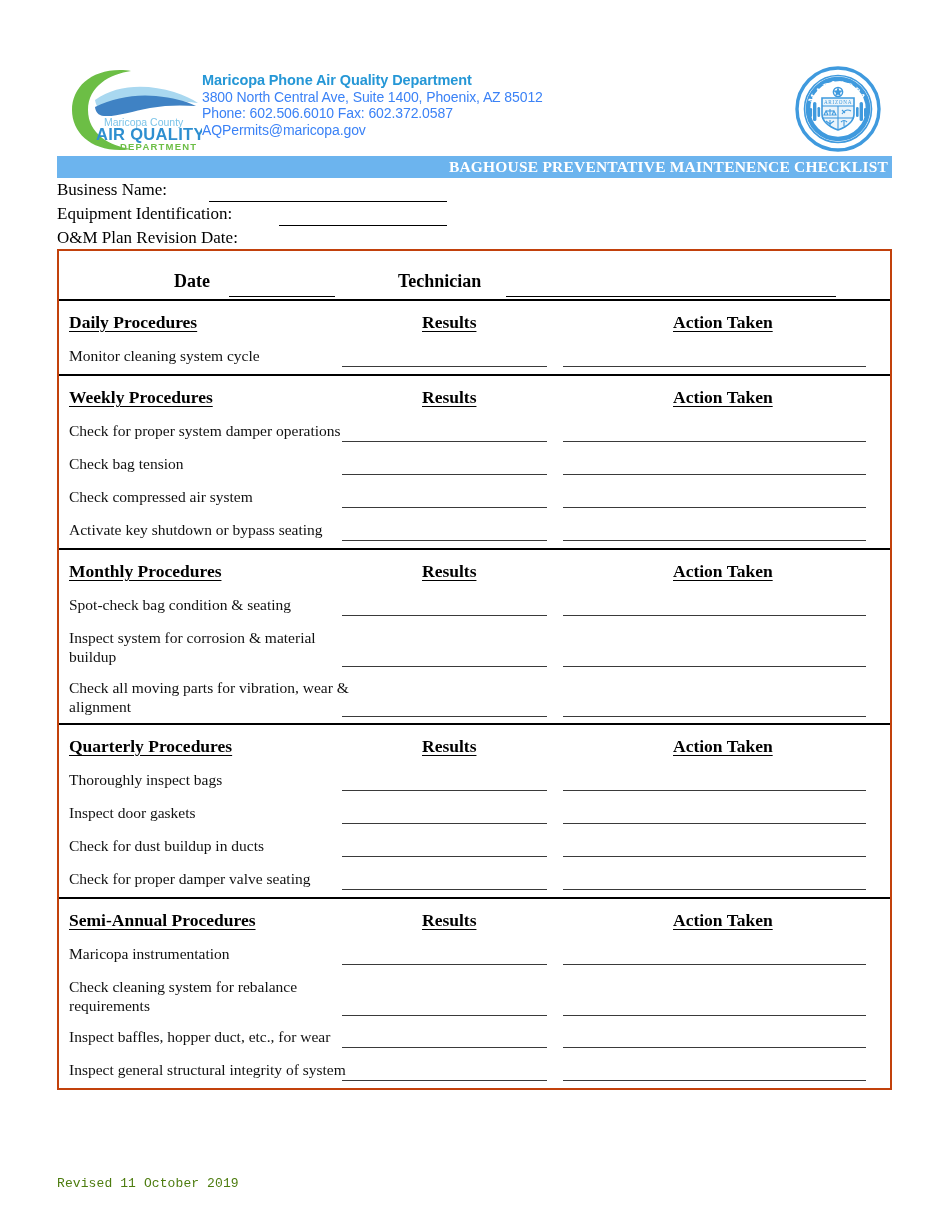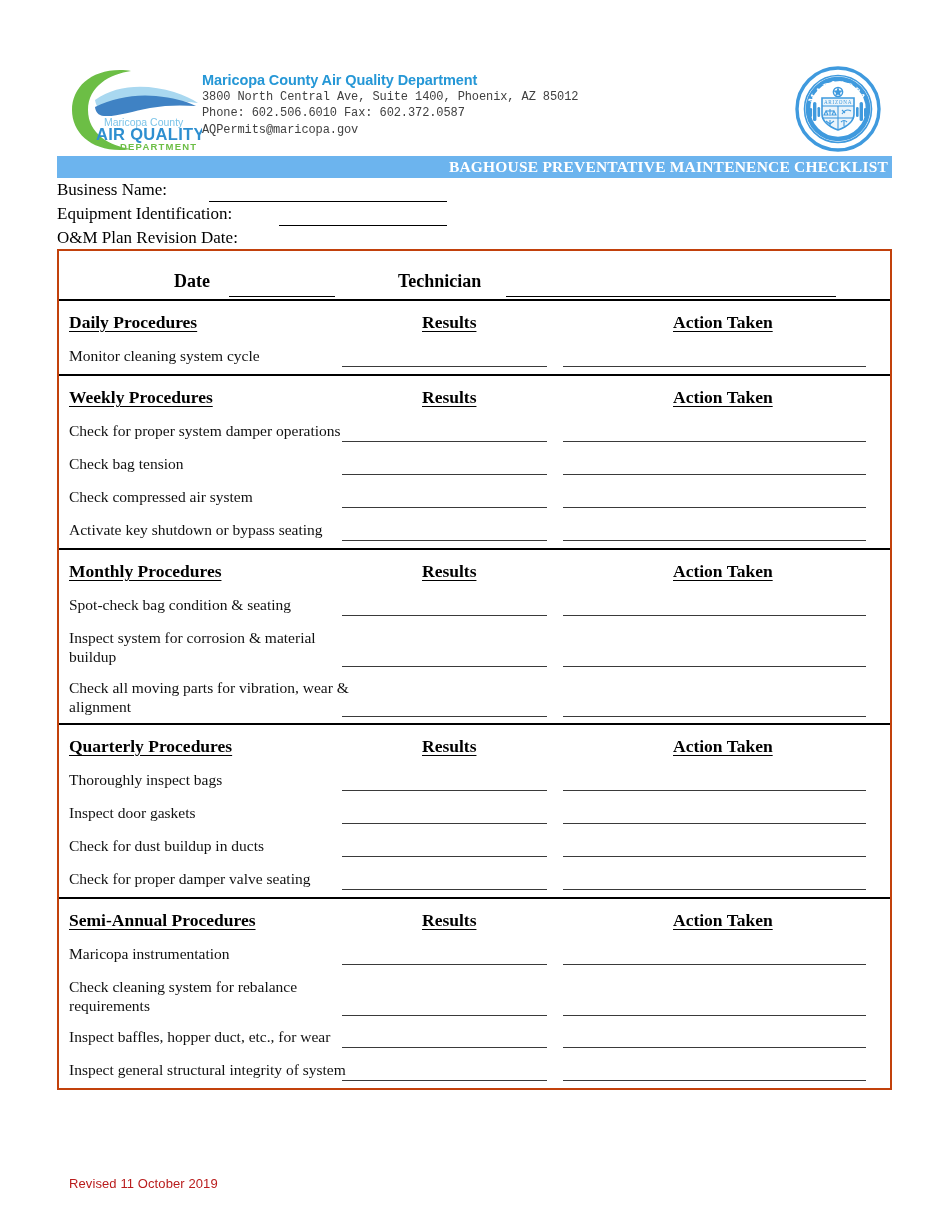--- a/index.html
+++ b/index.html
@@ -36,23 +36,23 @@
   }
   .dept-title {
     font-family: "Liberation Sans", sans-serif;
     font-weight: bold;
     font-size: 14.5px;
     color: #2597d6;
     letter-spacing: -0.1px;
     white-space: nowrap;
   }
   .dept-line {
-    font-family: Liberation Mono, monospace;
-    font-size: 12px;
-    color: #404040;
+    font-family: Liberation Sans, sans-serif;
+    font-size: 14px;
+    color: #3b82f6;
     letter-spacing: -0.1px;
     white-space: nowrap;
   }
 
   .county-seal {
     position: absolute;
     left: 795px; top: 66px;
     width: 86px; height: 86px;
   }
   .county-seal svg { display: block; }
@@ -198,25 +198,24 @@
     font-weight: bold;
     font-size: 18.5px;
     text-decoration: underline;
     text-underline-offset: 3px;
   }
 
   
   .footer {
     position: absolute;
     left: 57px; top: 1176px;
-    font-family: Liberation Sans, sans-serif;
+    font-family: Liberation Mono, monospace;
     font-size: 13px;
-    color: #b91c1c;
+    color: #4d7c0f;
     letter-spacing: 0.1px;
-    margin-left: 12px;
   }
 </style>
 </head>
 <body>
 
 <div class="letterhead">
 
   <div class="aq-logo">
     <svg width="140" height="92" viewBox="0 0 140 92" xmlns="http://www.w3.org/2000/svg">
       <path d="M58 8 C28 8 10 26 10 48 C10 70 28 88 58 88 C62 88 66 87.5 69 87
@@ -227,21 +226,21 @@
       <path d="M33 45 C52 36 72 32 94 34 C110 35.4 124 39 134 44
                C120 43 104 43 88 46 C70 49.4 54 55 42 54
                C36 53.6 33.5 49.6 33 45 Z" fill="#3f82c4"></path>
       <text x="42" y="64" font-family="Liberation Sans, sans-serif" font-size="10.5" fill="#7cc4e8">Maricopa County</text>
       <text x="34" y="78" font-family="Liberation Sans, sans-serif" font-size="16.5" font-weight="bold" fill="#2e8fd0" letter-spacing="0.3">AIR QUALITY</text>
       <text x="58" y="88" font-family="Liberation Sans, sans-serif" font-size="9.5" font-weight="bold" fill="#6cbe45" letter-spacing="1.2">DEPARTMENT</text>
     </svg>
   </div>
 
   <div class="dept-block">
-    <div class="dept-title">Maricopa County Air Quality Department</div>
+    <div class="dept-title">Maricopa Phone Air Quality Department</div>
     <div class="dept-line">3800 North Central Ave, Suite 1400, Phoenix, AZ 85012</div>
     <div class="dept-line">Phone: 602.506.6010  Fax: 602.372.0587</div>
     <div class="dept-line">AQPermits@maricopa.gov</div>
   </div>
 
   <div class="county-seal">
     <svg width="86" height="86" viewBox="0 0 86 86" xmlns="http://www.w3.org/2000/svg">
       <circle cx="43" cy="43" r="41" fill="none" stroke="#3f9ade" stroke-width="3.4"></circle>
       <circle cx="43" cy="43" r="33.5" fill="none" stroke="#3f9ade" stroke-width="1.6"></circle>
       <circle cx="43" cy="43" r="30" fill="none" stroke="#3f9ade" stroke-width="4.6"></circle>

